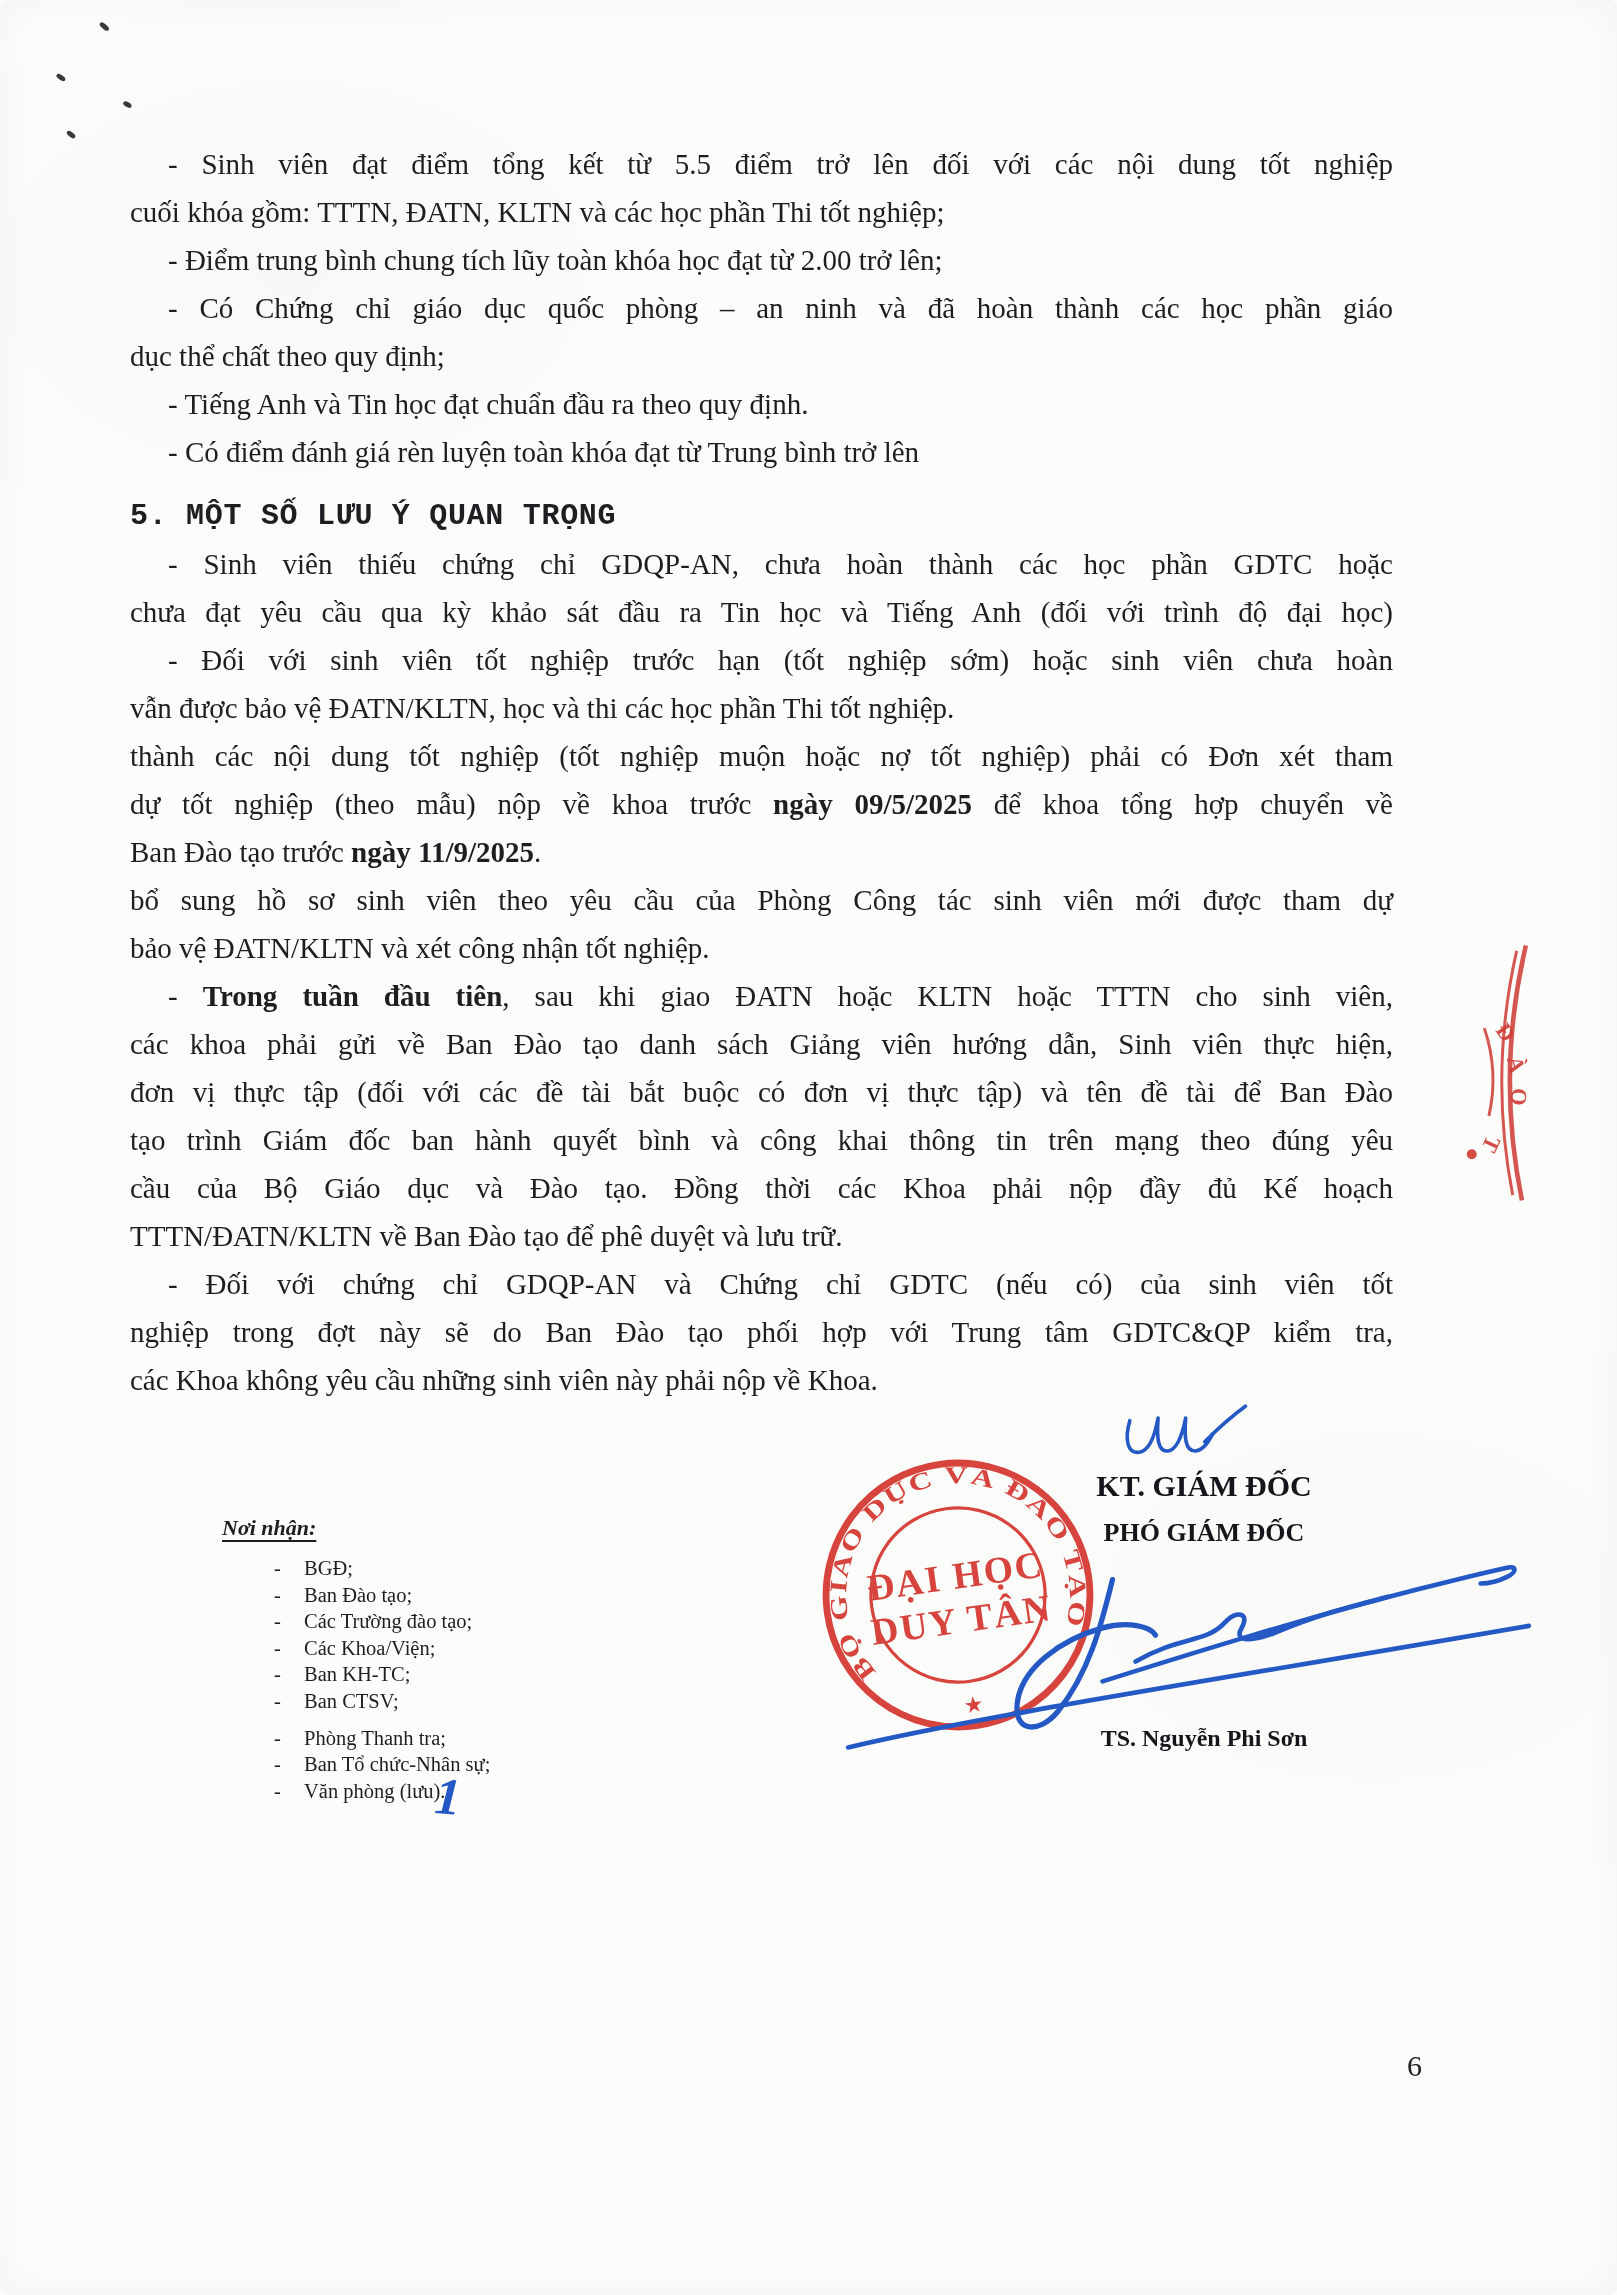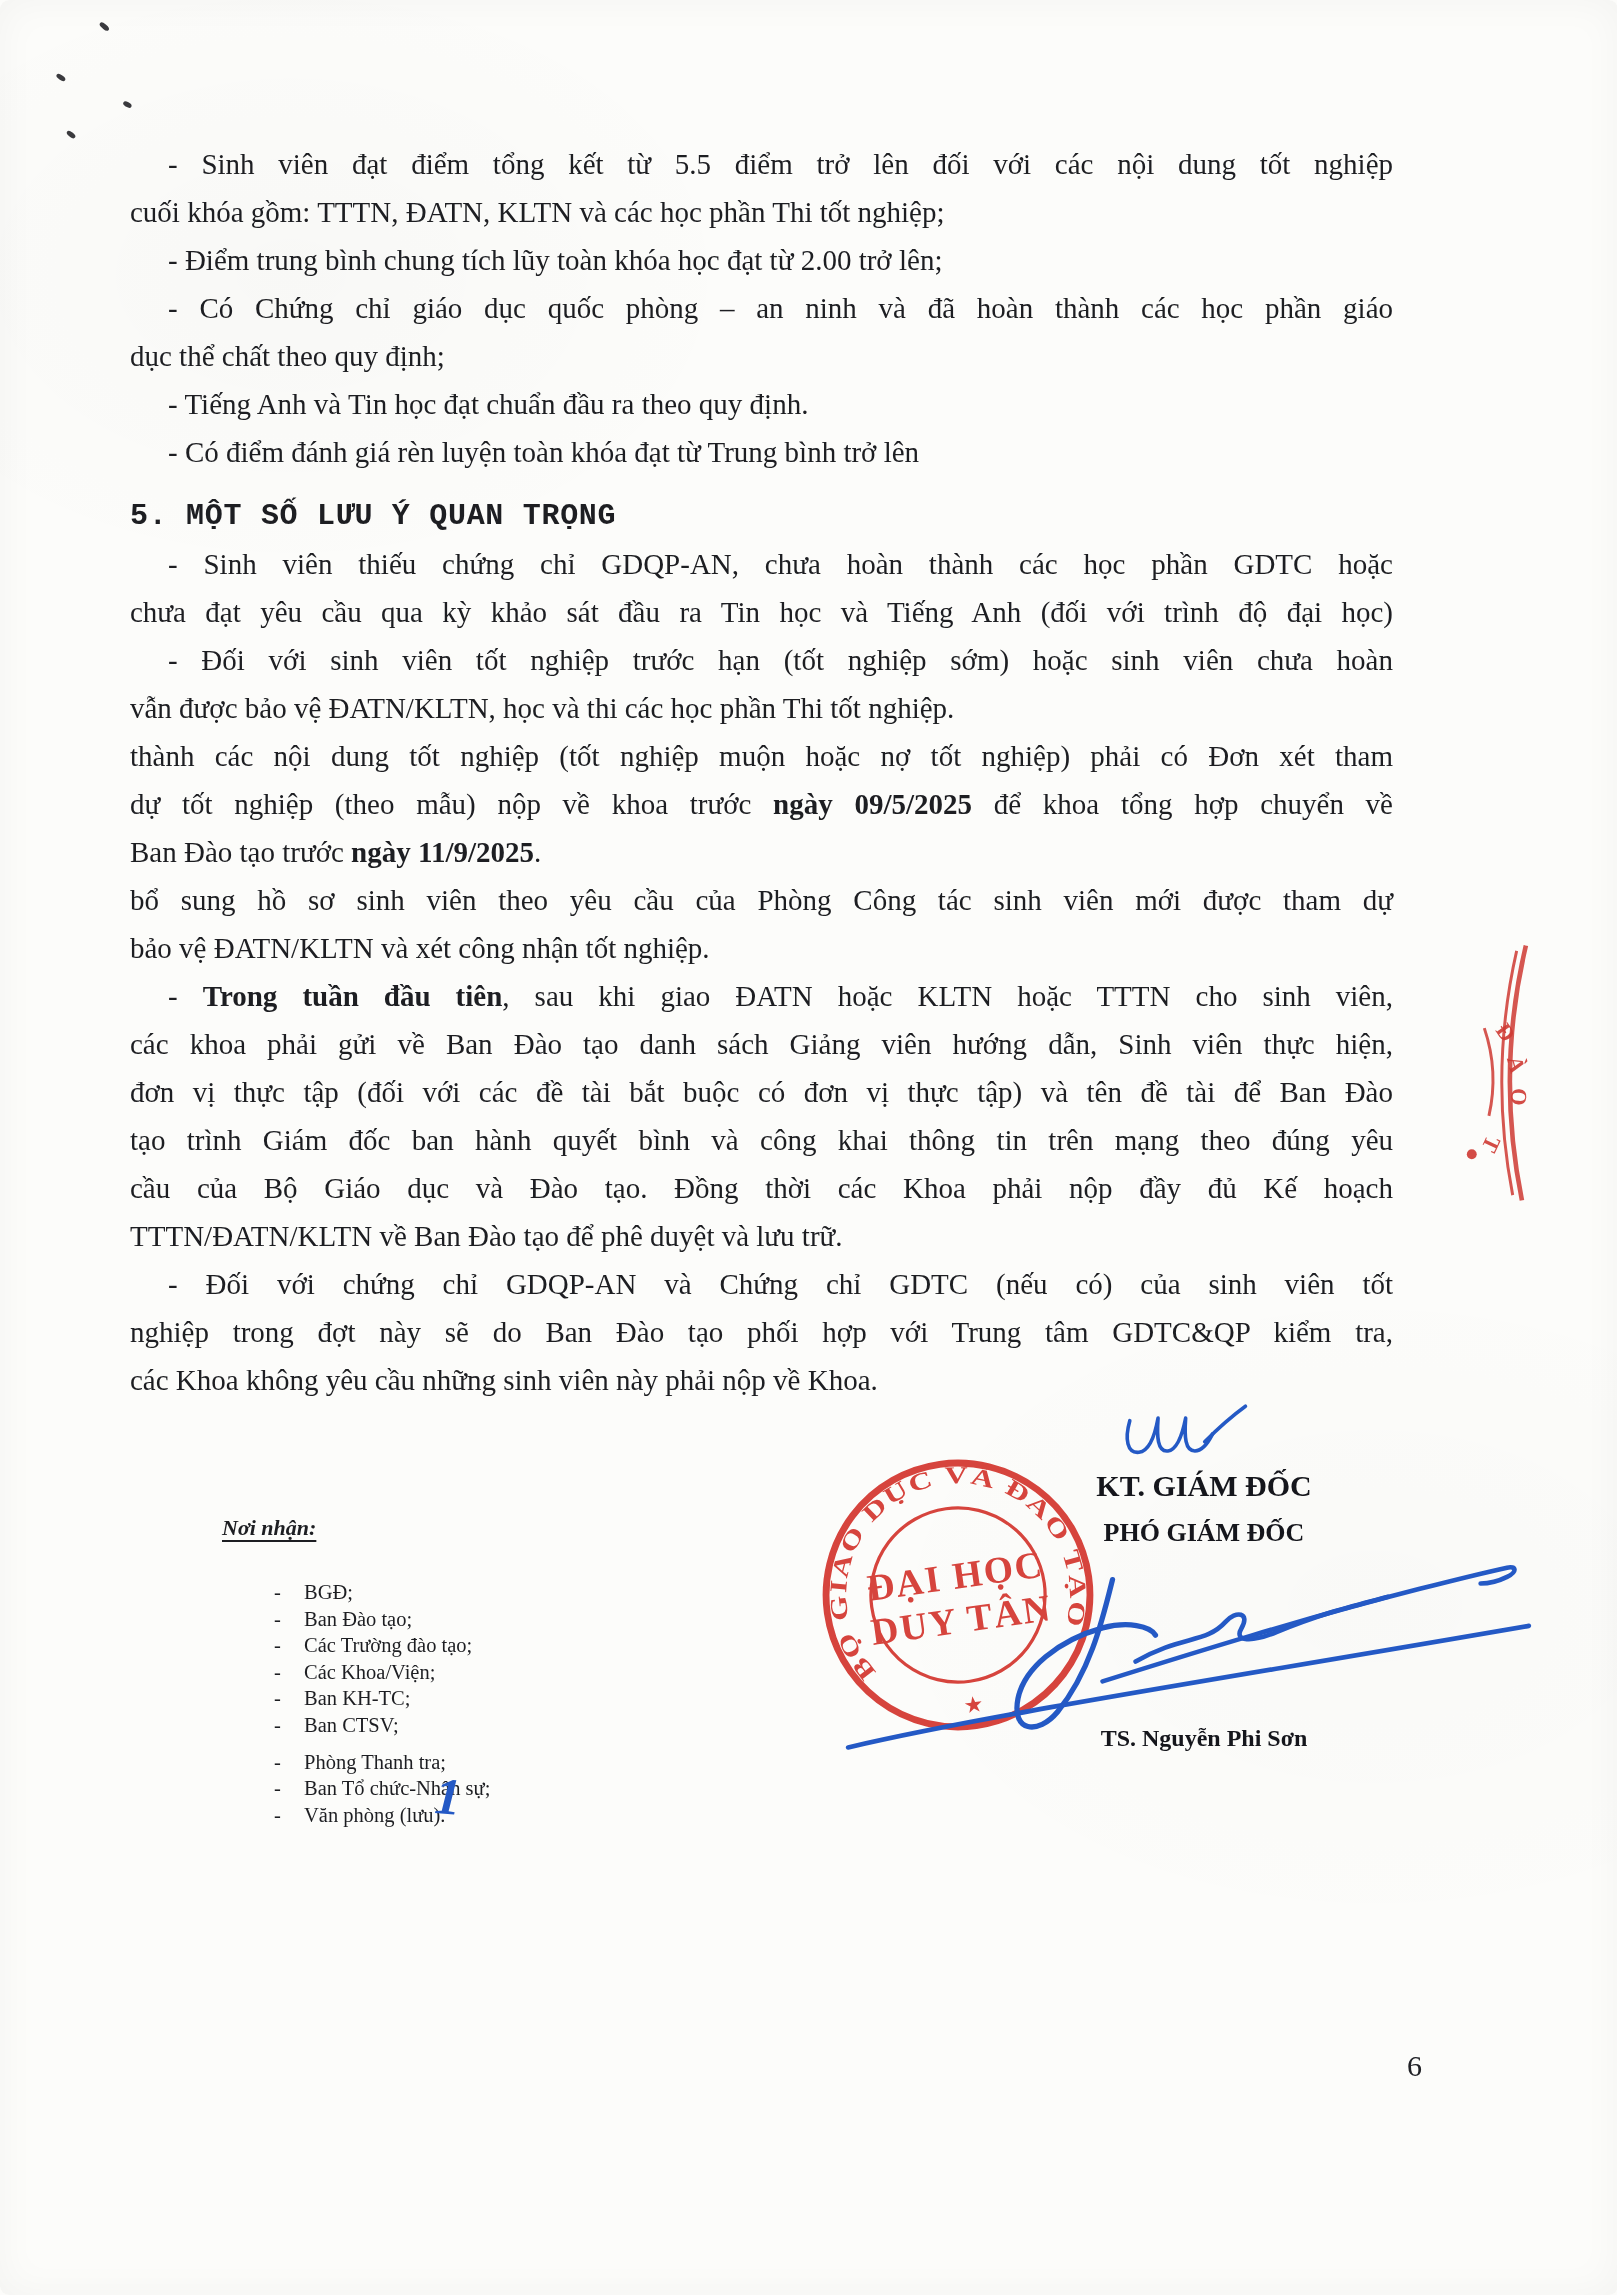--- a/index.html
+++ b/index.html
@@ -31,21 +31,21 @@
   .doc-line.just{text-align:justify;text-align-last:justify;}
   .doc-line.ind{padding-left:38px;}
   .doc-line .b{font-weight:bold;}
   .doc-line.heading{font-weight:bold;margin-top:16px;font-size:30px;letter-spacing:0.7px;font-family:Liberation Mono, monospace;}
   
   #recipients-label{
     position:absolute;left:222px;top:1515px;
     font-size:22px;font-weight:bold;font-style:italic;color:var(--ink);
     text-decoration:underline;text-underline-offset:4.6px;
   }
-  #recipients{position:absolute;left:274px;top:1555px;font-size:20.5px;color:var(--ink);margin-top:24px;}
+  #recipients{position:absolute;left:274px;top:1555px;font-size:20.5px;color:var(--ink);}
   .recipient{height:26.5px;line-height:26.5px;}
   .recipient.gap{margin-top:10.6px;}
   .rdash{display:inline-block;width:30px;}
   
   .sig-line{position:absolute;left:979px;width:450px;text-align:center;color:#15161c;font-weight:bold;}
   #sig-title1{top:1469px;font-size:30px;}
   #sig-title2{top:1518px;font-size:26px;}
   #signer-name{top:1725px;font-size:24px;}
   
   #stamp{

